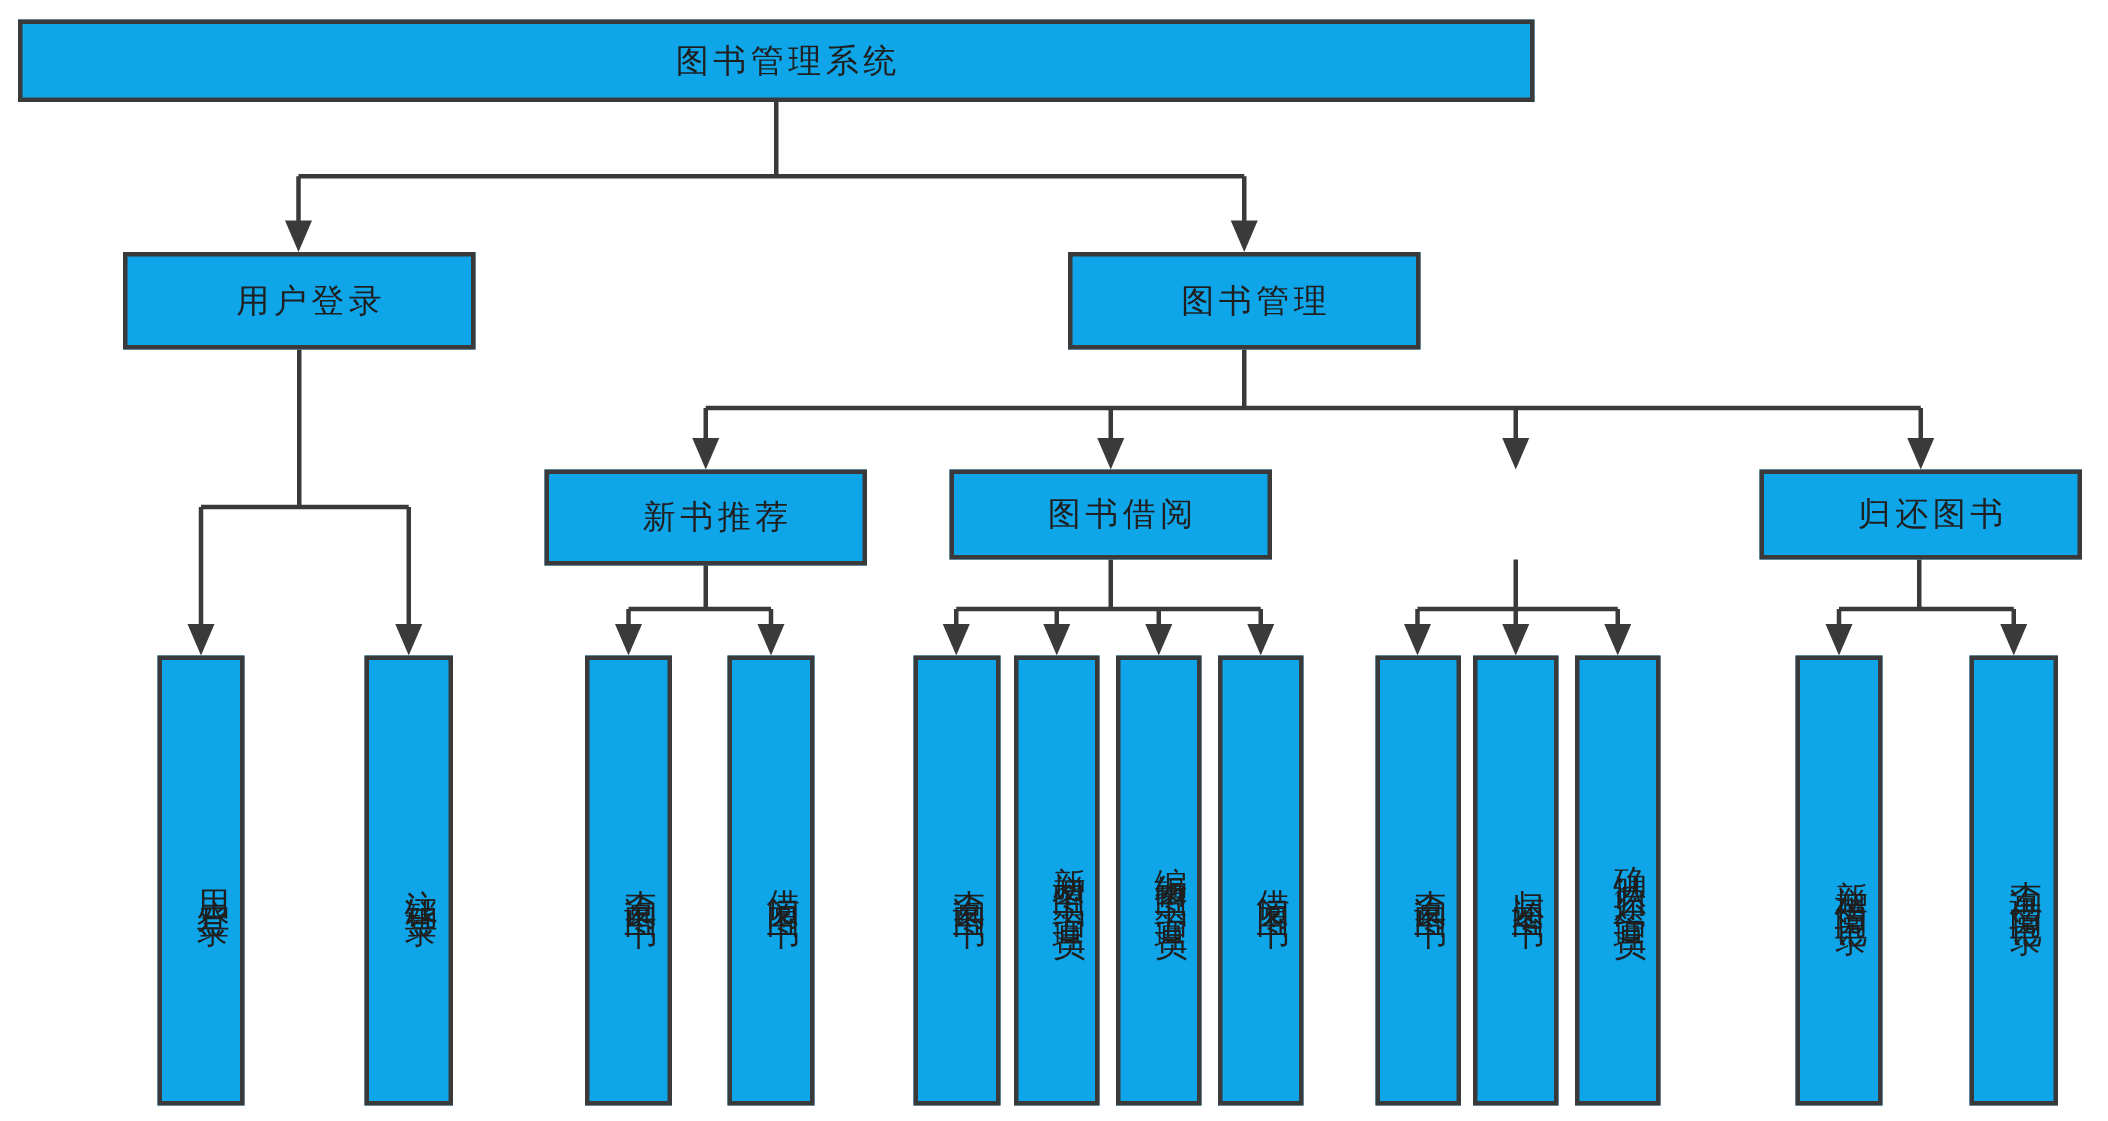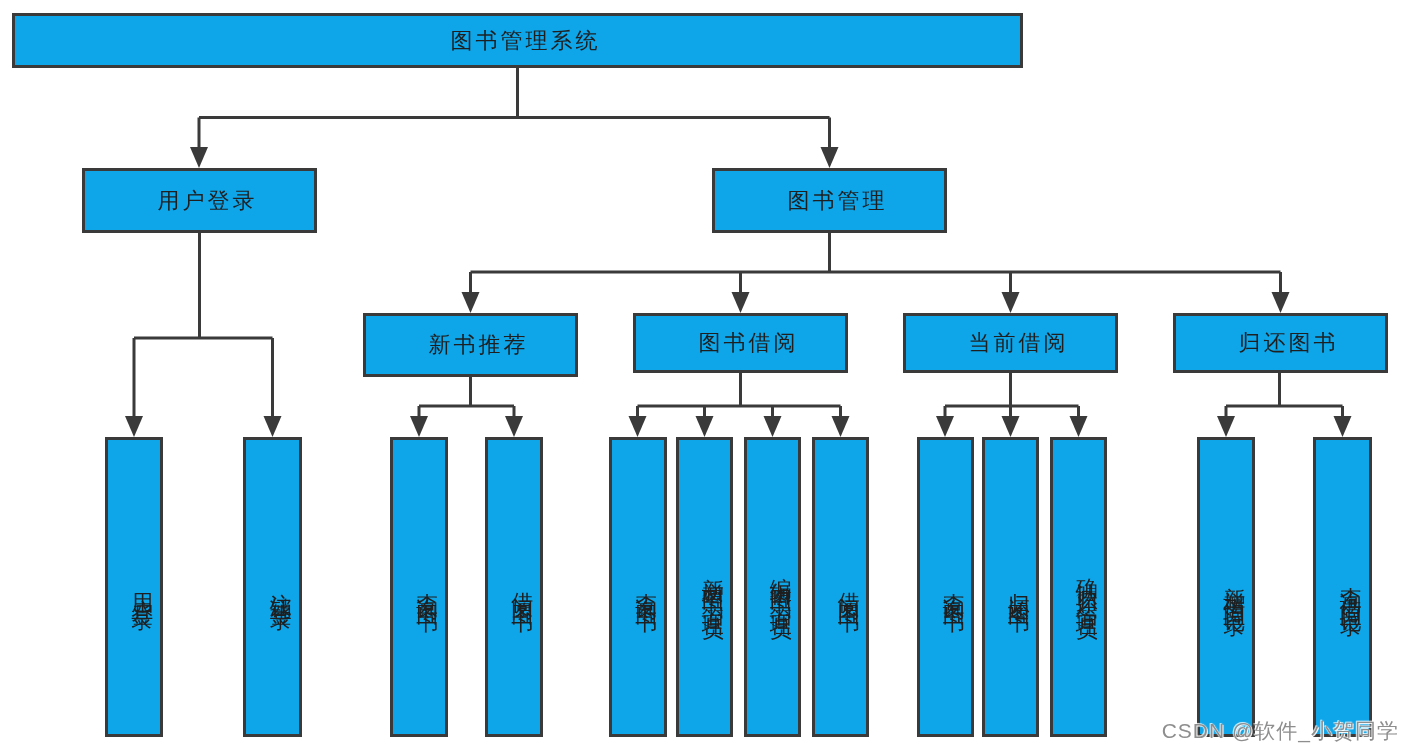--- a/index.html
+++ b/index.html
@@ -103,23 +103,20 @@
   <div class="node hbox" style="left:712px; top:168px; width:235px; height:65px;">
     <span>图书管理</span>
   </div>
 
   <div class="node hbox" style="left:363px; top:313px; width:215px; height:64px;">
     <span>新书推荐</span>
   </div>
   <div class="node hbox" style="left:633px; top:313px; width:215px; height:60px;">
     <span>图书借阅</span>
   </div>
-  <div class="node hbox" style="left:903px; top:313px; width:215px; height:60px;">
-    <span>当前借阅</span>
-  </div>
   <div class="node hbox" style="left:1173px; top:313px; width:215px; height:60px;">
     <span>归还图书</span>
   </div>
 
   <div class="node vbox" style="left:105px; top:437px; width:58px; height:300px;">
     <span class="vtext">用户登录</span>
   </div>
   <div class="node vbox" style="left:243px; top:437px; width:59px; height:300px;">
     <span class="vtext">注销登录</span>
   </div>
@@ -154,15 +151,14 @@
     <span class="vtext">确认归还（管理员）</span>
   </div>
 
   <div class="node vbox" style="left:1197px; top:437px; width:58px; height:300px;">
     <span class="vtext">新增借阅记录</span>
   </div>
   <div class="node vbox" style="left:1313px; top:437px; width:59px; height:300px;">
     <span class="vtext">查询借阅记录</span>
   </div>
 
-  <div class="watermark">CSDN @软件_小贺同学</div>
 
 </div>
 
 </body></html>

